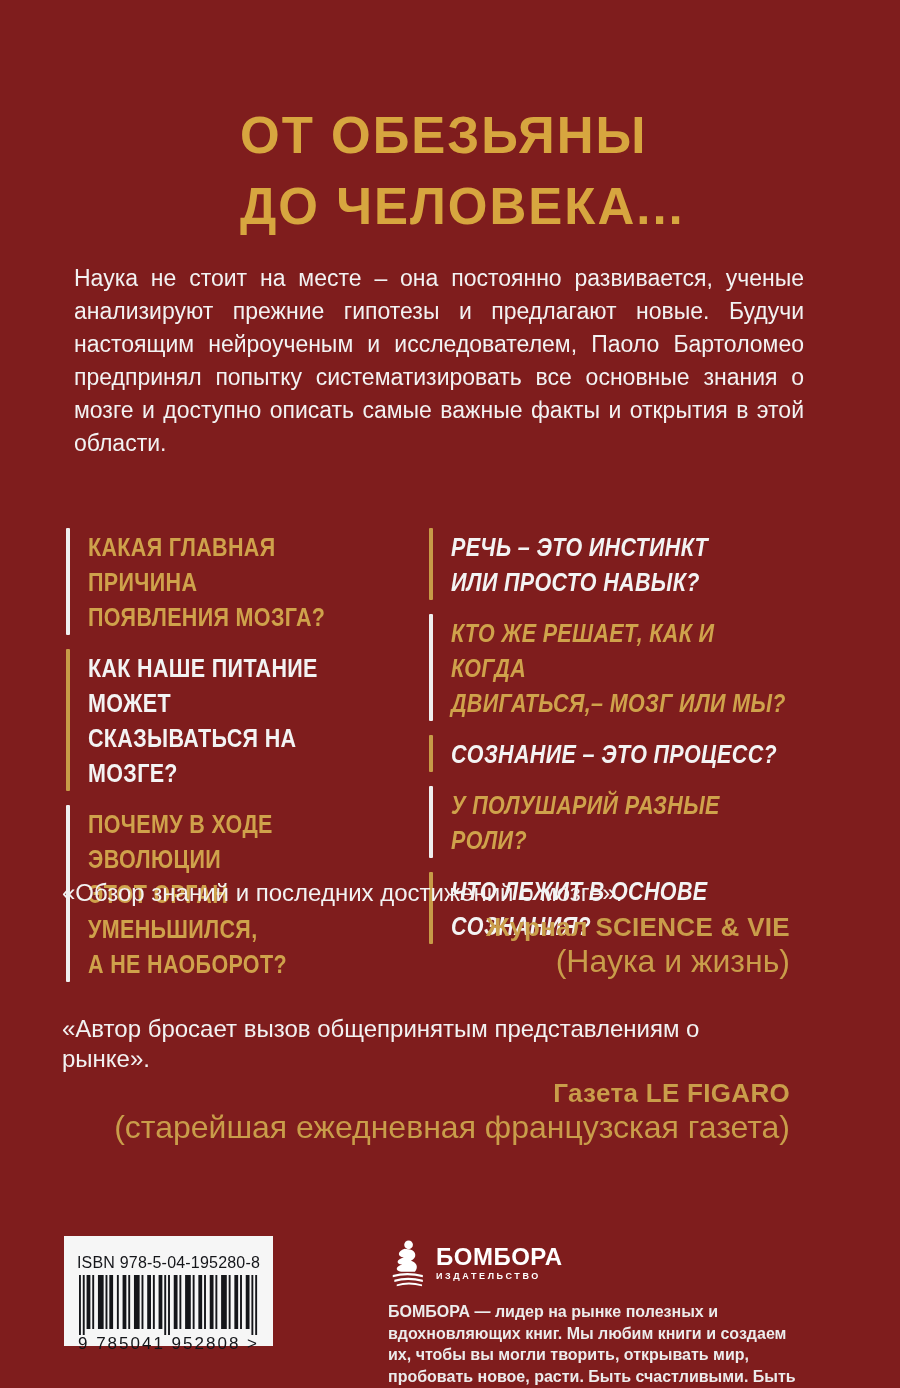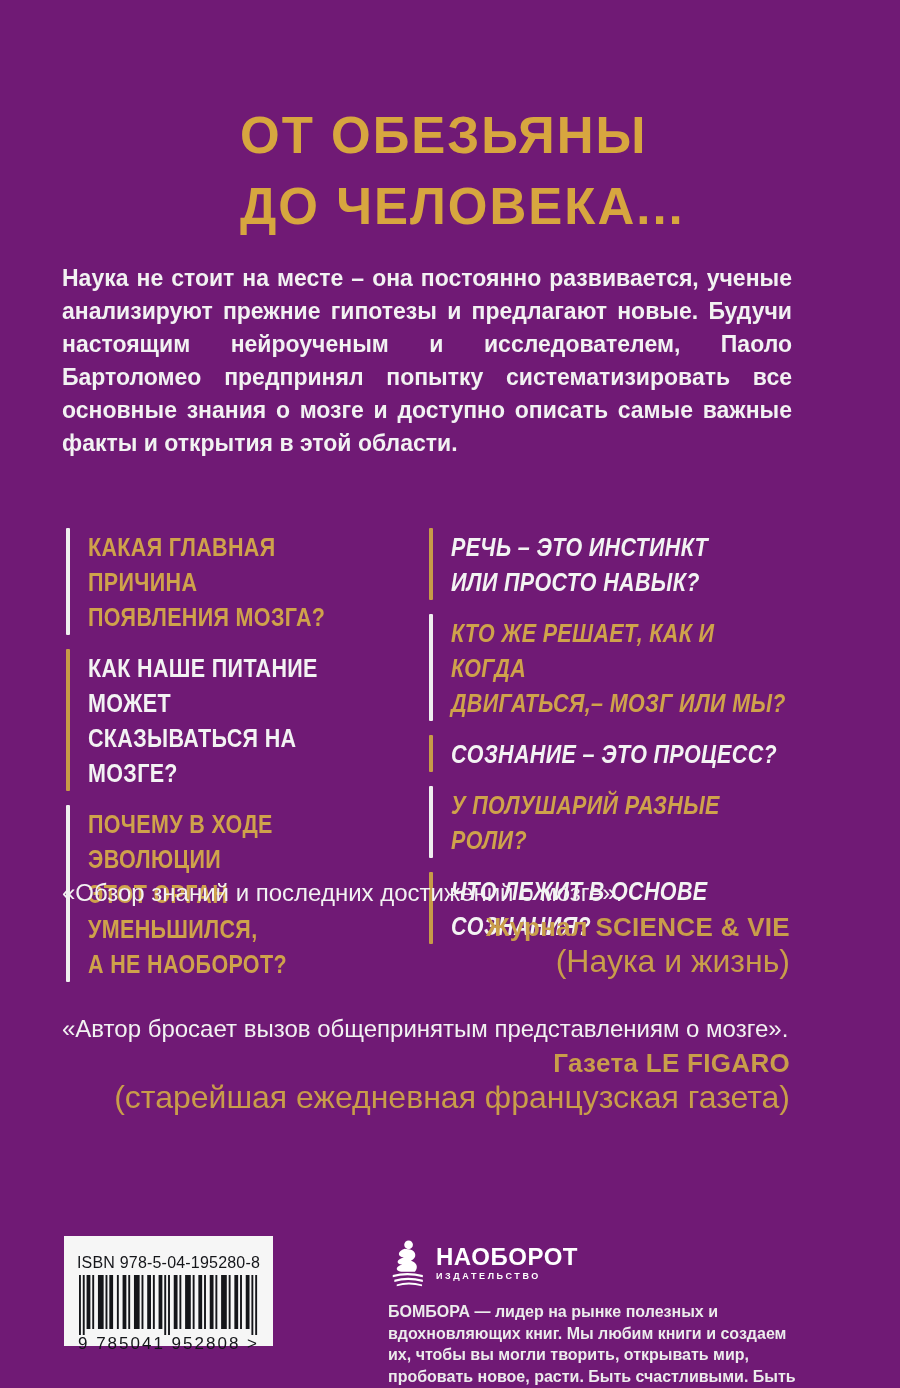--- a/index.html
+++ b/index.html
@@ -1,37 +1,37 @@
 <!DOCTYPE html>
 <html lang="ru"><head>
 <meta charset="utf-8">
 <style>
   html,body{margin:0;padding:0;background:#17181c;}
   .page{
     position:relative;
     width:900px;height:1388px;
-    background:#701a75;
+    background:#7f1d1d;
     overflow:hidden;
     font-family:"Liberation Sans",sans-serif;
   }
 
   
   .title{
     position:absolute;left:240px;top:100px;
     color:#d7a63f;
     font-size:51px;font-weight:700;
     letter-spacing:2px;line-height:71px;
     text-transform:uppercase;
   }
 
   
   .intro{
-    position:absolute;left:62px;top:262px;width:730px;
+    position:absolute;left:74px;top:262px;width:730px;
     color:#f2f2f2;
-    font-size:23px;line-height:33px;font-weight:700;
+    font-size:23px;line-height:33px;font-weight:400;
     text-align:justify;
   }
 
   
   .questions{
     position:absolute;left:66px;top:528px;width:780px;
     display:flex;
   }
   .q-col-left{width:363px;flex:0 0 363px;}
   .q-col-right{width:412px;flex:0 0 412px;font-style:italic;}
@@ -150,21 +150,21 @@
     </div>
   </div>
 
   <div class="quote quote-1">
     <div class="quote-text">«Обзор знаний и последних достижений о мозге».</div>
     <div class="quote-source">Журнал SCIENCE &amp; VIE</div>
     <div class="quote-note">(Наука и жизнь)</div>
   </div>
 
   <div class="quote quote-2">
-    <div class="quote-text">«Автор бросает вызов общепринятым представлениям о мозге».</div>
+    <div class="quote-text">«Автор бросает вызов общепринятым представлениям о рынке».</div>
     <div class="quote-source">Газета LE FIGARO</div>
     <div class="quote-note">(старейшая ежедневная французская газета)</div>
   </div>
 
   <div class="barcode-box">
     <div class="isbn">ISBN 978-5-04-195280-8</div>
     <svg class="bars" width="180" height="60" viewBox="0 0 95 30" preserveAspectRatio="none">
       <g fill="#15161a">
         <rect x="0" y="0" width="1" height="30"></rect>
           <rect x="2" y="0" width="1" height="30"></rect>
@@ -208,20 +208,20 @@
       <svg class="logo-icon" viewBox="0 0 48 60">
         <g fill="#ffffff">
           <circle cx="26" cy="7" r="5.5"></circle>
           <path d="M21 12 C12 15 11 22 20 23 C11 25 9 31 18 32 C10 34 8 40 17 41 L34 41 C39 35 36 29 29 27 C37 24 36 15 28 13 Z"></path>
           <path d="M6 45 Q24 40 44 45 L44 48 Q24 43 6 48 Z"></path>
           <path d="M8 51 Q25 46 44 51 L44 54 Q25 49 8 54 Z"></path>
           <path d="M11 57 Q26 52 43 57 L43 59.5 Q26 54.5 11 59.5 Z"></path>
         </g>
       </svg>
       <div>
-        <div class="logo-name">НАОБОРОТ</div>
+        <div class="logo-name">БОМБОРА</div>
         <div class="logo-sub">ИЗДАТЕЛЬСТВО</div>
       </div>
     </div>
     <div class="about">БОМБОРА — лидер на рынке полезных и вдохновляющих книг. Мы любим книги и создаем их, чтобы вы могли творить, открывать мир, пробовать новое, расти. Быть счастливыми. Быть на волне.</div>
   </div>
 
 </div>
 
 </body></html>

